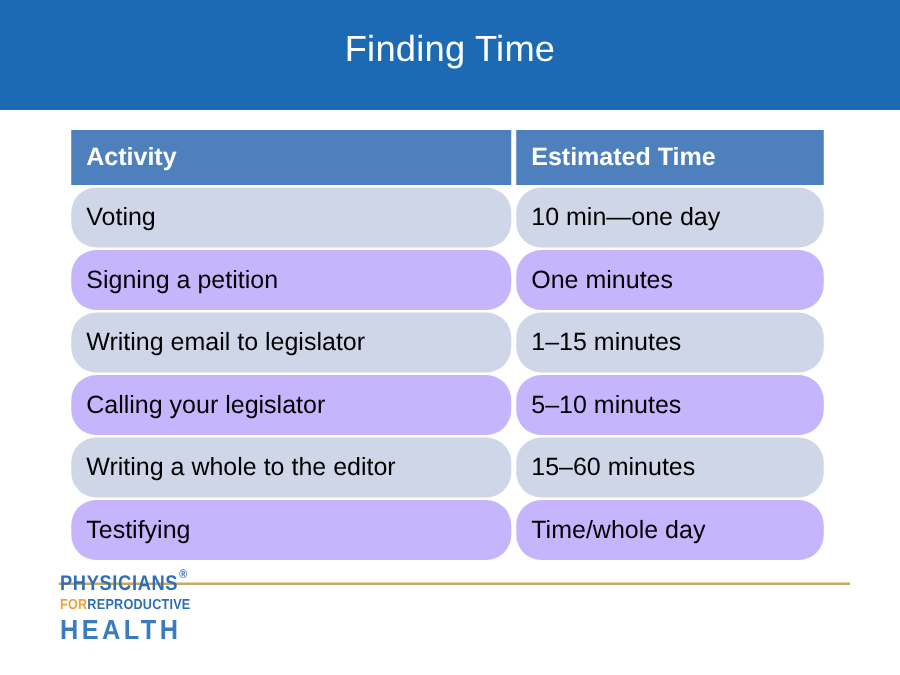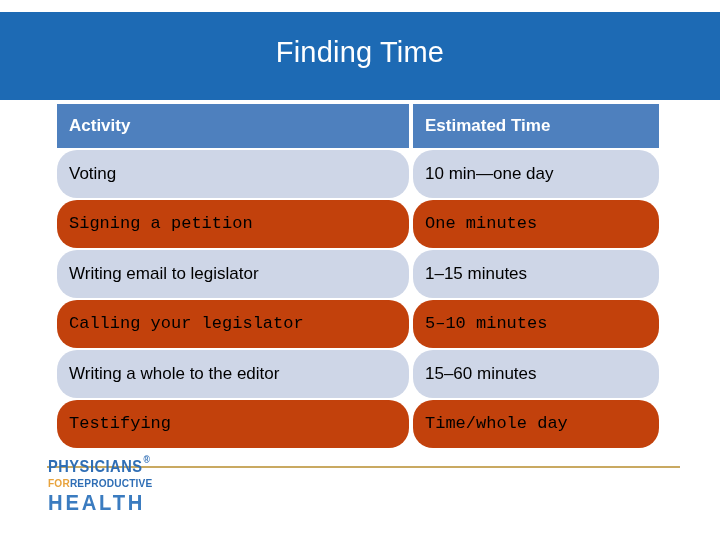--- a/index.html
+++ b/index.html
@@ -12,21 +12,21 @@
     background: #ffffff;
     font-family: "Liberation Sans", sans-serif;
     overflow: hidden;
     position: relative;
   }
 
   
   .banner {
     position: absolute;
     left: 0;
-    top: 12px;
+    top: 0;
     width: 720px;
     height: 88px;
     background: #1d6ab4;
   }
   .banner-title {
     position: absolute;
     left: 0;
     top: 0;
     width: 720px;
     height: 88px;
@@ -53,39 +53,39 @@
     width: 602px;
     border-collapse: separate;
     border-spacing: 4px 2px;
     margin: -2px -4px;
     table-layout: fixed;
   }
   table.grid th, table.grid td {
     padding: 0 12px;
     text-align: left;
     vertical-align: middle;
-    font-size: 17px;
+    font-size: 20px;
     line-height: 1.2;
     color: #000000;
     font-weight: 400;
     white-space: nowrap;
     overflow: hidden;
   }
   table.grid th {
     background: #4e80be;
     color: #ffffff;
     font-weight: bold;
     height: 44px;
   }
   table.grid td {
     height: 48px;
     border-radius: 20px;
   }
   table.grid tr.row-dark td { background: #ced6e7; }
-  table.grid tr.row-light td { background: #c2410c; font-family: Liberation Mono, monospace; }
+  table.grid tr.row-light td { background: #c4b5fd; }
   col.col-activity { width: 352px; }
   col.col-time     { width: 246px; }
 
   
   .gold-rule {
     position: absolute;
     left: 47px;
     top: 466px;
     width: 633px;
     height: 2px;

